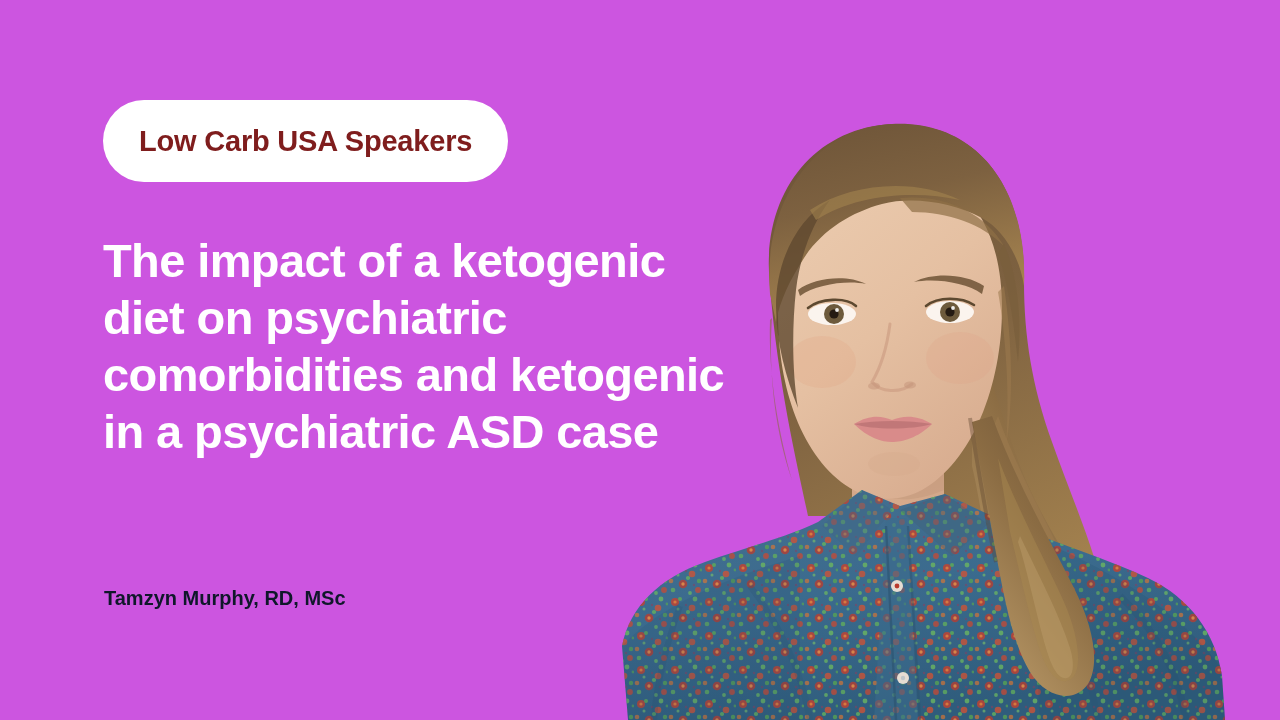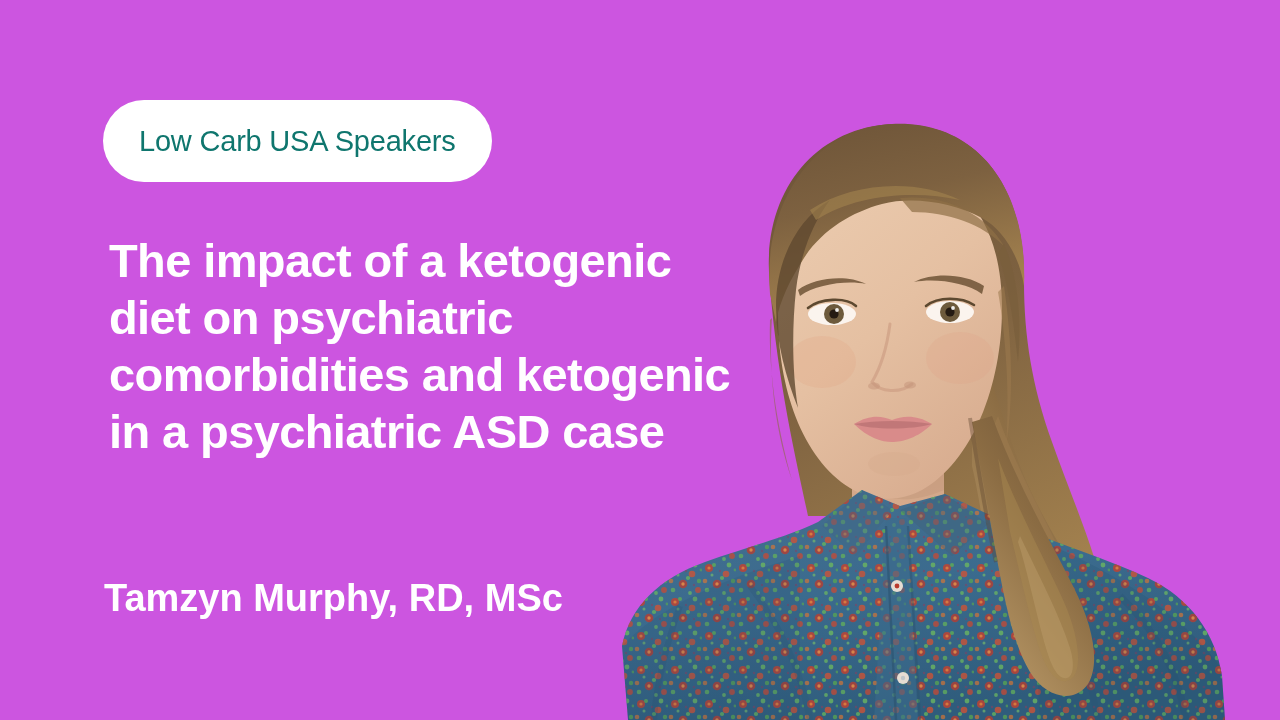--- a/index.html
+++ b/index.html
@@ -25,30 +25,30 @@
     padding: 0 36px;
     display: flex;
     align-items: center;
     background: #ffffff;
     border-radius: 41px;
     box-sizing: border-box;
     z-index: 30;
   }
   .badge-label {
     font-size: 29px;
-    font-weight: normal;
+    font-weight: bold;
     letter-spacing: -0.2px;
-    color: #0f766e;
+    color: #7f1d1d;
     white-space: nowrap;
   }
 
   
   .title {
     position: absolute;
-    left: 109px;
+    left: 103px;
     top: 232px;
     width: 700px;
     z-index: 30;
   }
   .title-line {
     font-size: 47px;
     line-height: 57px;
     font-weight: bold;
     letter-spacing: -0.6px;
     color: #ffffff;
@@ -56,25 +56,25 @@
   }
 
   
   .speaker {
     position: absolute;
     left: 104px;
     top: 578px;
     z-index: 30;
   }
   .speaker-name {
-    font-size: 38px;
+    font-size: 20px;
     line-height: 40px;
     font-weight: 600;
     letter-spacing: 0px;
-    color: #ffffff;
+    color: #0f172a;
     white-space: nowrap;
   }
 
   
   .portrait {
     position: absolute;
     left: 600px;
     top: 86px;
     width: 640px;
     height: 634px;

